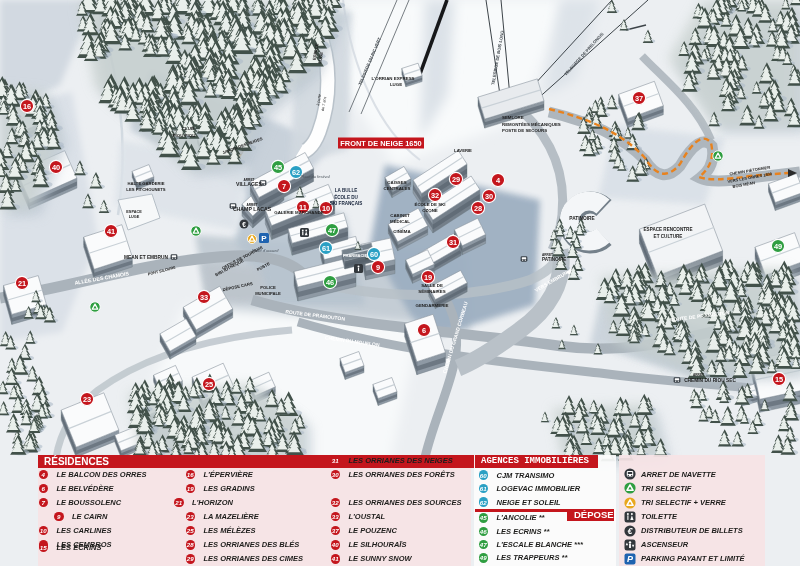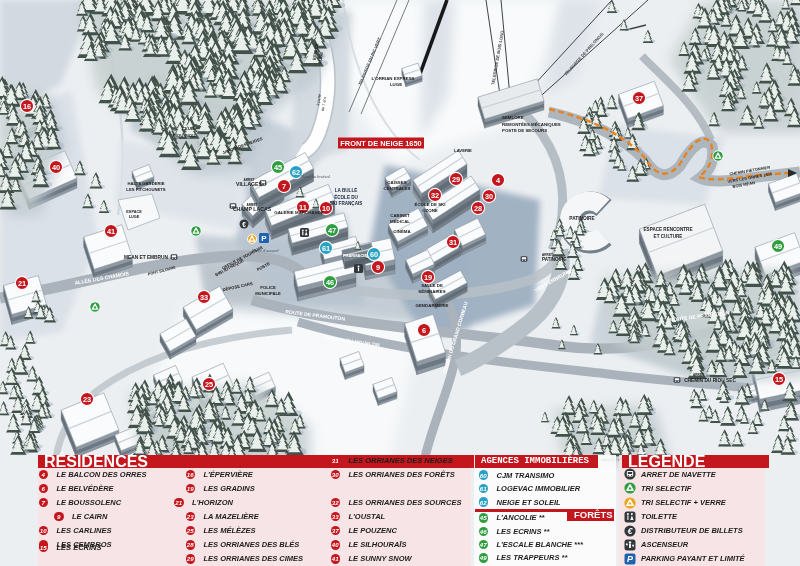--- a/index.html
+++ b/index.html
@@ -1,16 +1,16 @@
 <!DOCTYPE html>
 <html><head><meta charset="utf-8"><style>
 html,body{margin:0;padding:0;}
 body{font-family:"Liberation Sans",sans-serif;}
 .stage{position:relative;width:800px;height:566px;overflow:hidden;background:#eef1f3;}
-.hdr{position:absolute;background:#c4161d;color:#fff;font-weight:bold;font-size:16px;line-height:13px;padding-left:6px;white-space:nowrap;overflow:visible;}
+.hdr{position:absolute;background:#c4161d;color:#fff;font-weight:bold;font-size:10px;line-height:13px;padding-left:6px;white-space:nowrap;overflow:visible;}
 .row{position:absolute;height:12px;display:flex;align-items:center;font-size:7.5px;font-weight:bold;color:#1d1d1b;white-space:nowrap;letter-spacing:0;font-style:italic;}
 .num{display:inline-flex;width:9.5px;height:9.5px;border-radius:50%;color:#fff;font-size:6.2px;font-weight:bold;align-items:center;justify-content:center;margin-right:8.5px;flex:none;}
 .red{background:#c4161d;}.grn{background:#2f9e41;}.blu{background:#2aa0c4;}
 </style></head><body>
 <div class="stage">
 <svg width="800" height="566" viewBox="0 0 800 566" style="position:absolute;left:0;top:0">
 <defs>
 <g id="T">
           <ellipse cx="2.4" cy="1.6" rx="6.6" ry="2.4" fill="#aebbc8" opacity="0.6"></ellipse>
           <path d="M0,-13 L3.4,-6.4 L1.9,-6.7 L5.1,-1.4 L3.1,-1.9 L6.6,3.6 L-6.6,3.6 L-3.1,-1.9 L-5.1,-1.4 L-1.9,-6.7 L-3.4,-6.4 Z" fill="#42514a"></path>
@@ -2147,30 +2147,29 @@
 <div style="position:absolute;left:474px;top:455px;width:142px;height:111px;background:rgba(252,252,252,0.93)"></div>
 
 <div class="hdr" style="left:475px;top:455px;width:117px;height:13px;font-size:9px;font-family:Liberation Mono, monospace;">AGENCES IMMOBILIÈRES</div>
 
 <div class="row" style="left:478.5px;top:469.0px"><span class="num blu">60</span>CJM TRANSIMO</div>
     <div class="row" style="left:478.5px;top:482.5px"><span class="num blu">61</span>LOGEVAC IMMOBILIER</div>
     <div class="row" style="left:478.5px;top:496.0px"><span class="num blu">62</span>NEIGE ET SOLEIL</div>
 
 <div style="position:absolute;left:475px;top:509px;width:92px;height:2.5px;background:#c4161d"></div>
 
-<div class="hdr" style="left:567px;top:509px;width:40px;height:12px;font-size:9.5px;line-height:12px;padding-left:7px;">FORÊTS</div>
+<div class="hdr" style="left:567px;top:509px;width:40px;height:12px;font-size:9.5px;line-height:12px;padding-left:7px;">DÉPOSE</div>
 
 <div class="row" style="left:478.5px;top:511.8px"><span class="num grn">45</span>L'ANCOLIE **</div>
     <div class="row" style="left:478.5px;top:525.4px"><span class="num grn">46</span>LES ECRINS **</div>
     <div class="row" style="left:478.5px;top:538.7px"><span class="num grn">47</span>L'ESCALE BLANCHE ***</div>
     <div class="row" style="left:478.5px;top:551.8px"><span class="num grn">49</span>LES TRAPPEURS **</div>
 
 <div style="position:absolute;left:619px;top:455px;width:146px;height:111px;background:rgba(246,227,229,0.93)"></div>
 
-<div class="hdr" style="left:622px;top:455px;width:141px;height:13px;">LÉGENDE</div>
 
 <div class="row" style="left:624px;top:468.3px"><svg width="12" height="12" style="margin-right:5px;flex:none">
         <circle cx="6" cy="6" r="5.6" fill="#32373c"></circle>
         <rect x="2.8" y="3" width="6.4" height="5.6" rx="1" fill="#fff"></rect>
         <rect x="3.8" y="4" width="4.4" height="2" fill="#32373c"></rect>
         <circle cx="4.3" cy="7.5" r="0.7" fill="#32373c"></circle>
         <circle cx="7.7" cy="7.5" r="0.7" fill="#32373c"></circle>
       </svg>ARRET DE NAVETTE</div>
     <div class="row" style="left:624px;top:482.4px"><svg width="12" height="12" style="margin-right:5px;flex:none">
         <circle cx="6" cy="6" r="5.6" fill="#2f9e41"></circle>

